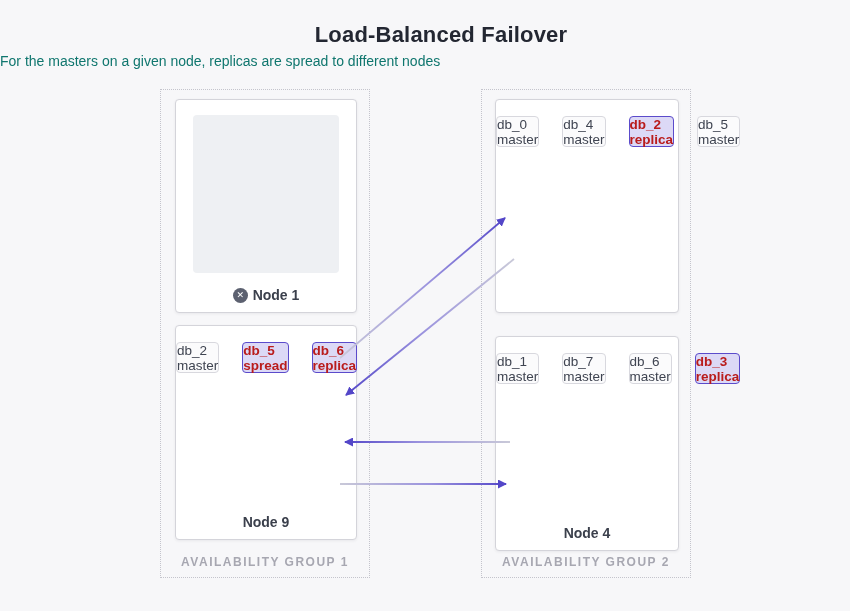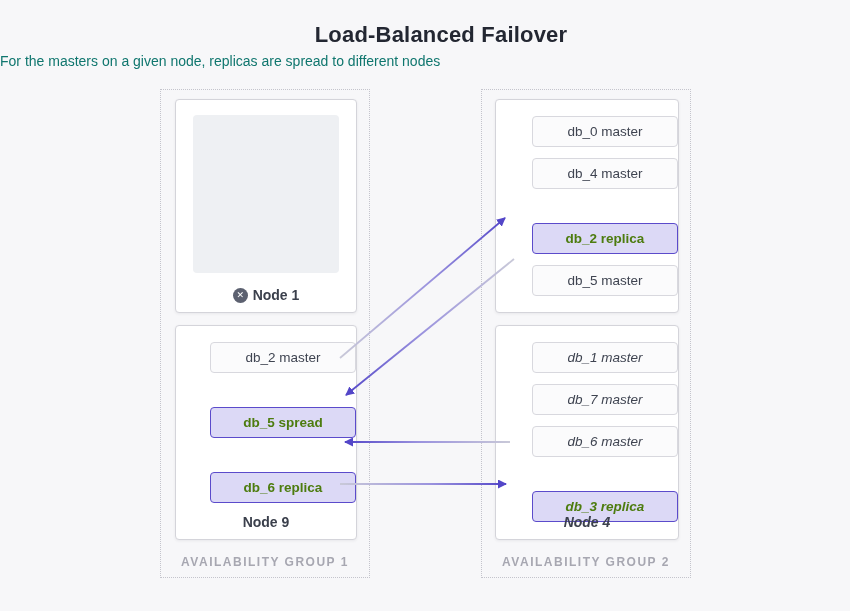--- a/index.html
+++ b/index.html
@@ -15,38 +15,38 @@
   .group-1{left:160px;top:89px;width:208px;height:487px;}
   .group-2{left:481px;top:89px;width:208px;height:487px;}
   .group-label{position:absolute;left:0;bottom:8px;width:100%;text-align:center;
                font-size:12px;font-weight:700;letter-spacing:1.5px;color:#a7a7b1;margin-top:37px;}
 
   .node-card{position:absolute;background:#ffffff;border:1px solid #d4d4da;border-radius:4px;
              box-shadow:0 1px 3px rgba(40,40,60,.07);}
   .node-1{left:175px;top:99px;width:180px;height:212px;}
   .node-2{left:495px;top:99px;width:182px;height:212px;}
   .node-3{left:175px;top:325px;width:180px;height:213px;}
-  .node-4{left:495px;top:325px;width:182px;height:213px;font-style:italic;}
+  .node-4{left:495px;top:336px;width:182px;height:213px;}
 
   .node-label{position:absolute;left:0;bottom:9px;width:100%;display:flex;
               justify-content:center;align-items:center;gap:5px;
               font-size:14px;font-weight:600;color:#3b404c;}
 
   .dead-box{position:absolute;left:17px;top:15px;width:146px;height:158px;
             background:#eef0f3;border-radius:4px;}
   .x-circle{display:inline-flex;align-items:center;justify-content:center;
             width:15px;height:15px;border-radius:50%;background:#5c6170;
             color:#ffffff;font-size:9px;font-weight:700;line-height:1;}
 
   .db-stack{position:absolute;left:0;top:16px;width:100%;display:flex;
-            flex-direction:column;align-items:flex-end;gap:11px;}
+            flex-direction:row;align-items:flex-start;gap:23px;}
   .db-box{width:144px;height:29px;display:flex;align-items:center;justify-content:center;
           font-size:13.5px;border-radius:4px;}
   .db-master{background:#fbfbfc;border:1px solid #d8d8de;color:#3f4451;}
-  .db-replica{background:#dcd9f6;border:1.5px solid #5b4bcb;color:#4d7c0f;font-weight:700;margin-top:23px;}
+  .db-replica{background:#dcd9f6;border:1.5px solid #5b4bcb;color:#b91c1c;font-weight:700;}
 
   .arrows-layer{position:absolute;left:0;top:0;width:850px;height:611px;pointer-events:none;}
 </style>
 </head>
 <body>
 
 <div class="page">
 
   <div class="title">Load-Balanced Failover</div>
   <div class="subtitle">For the masters on a given node, replicas are spread to different nodes</div>

